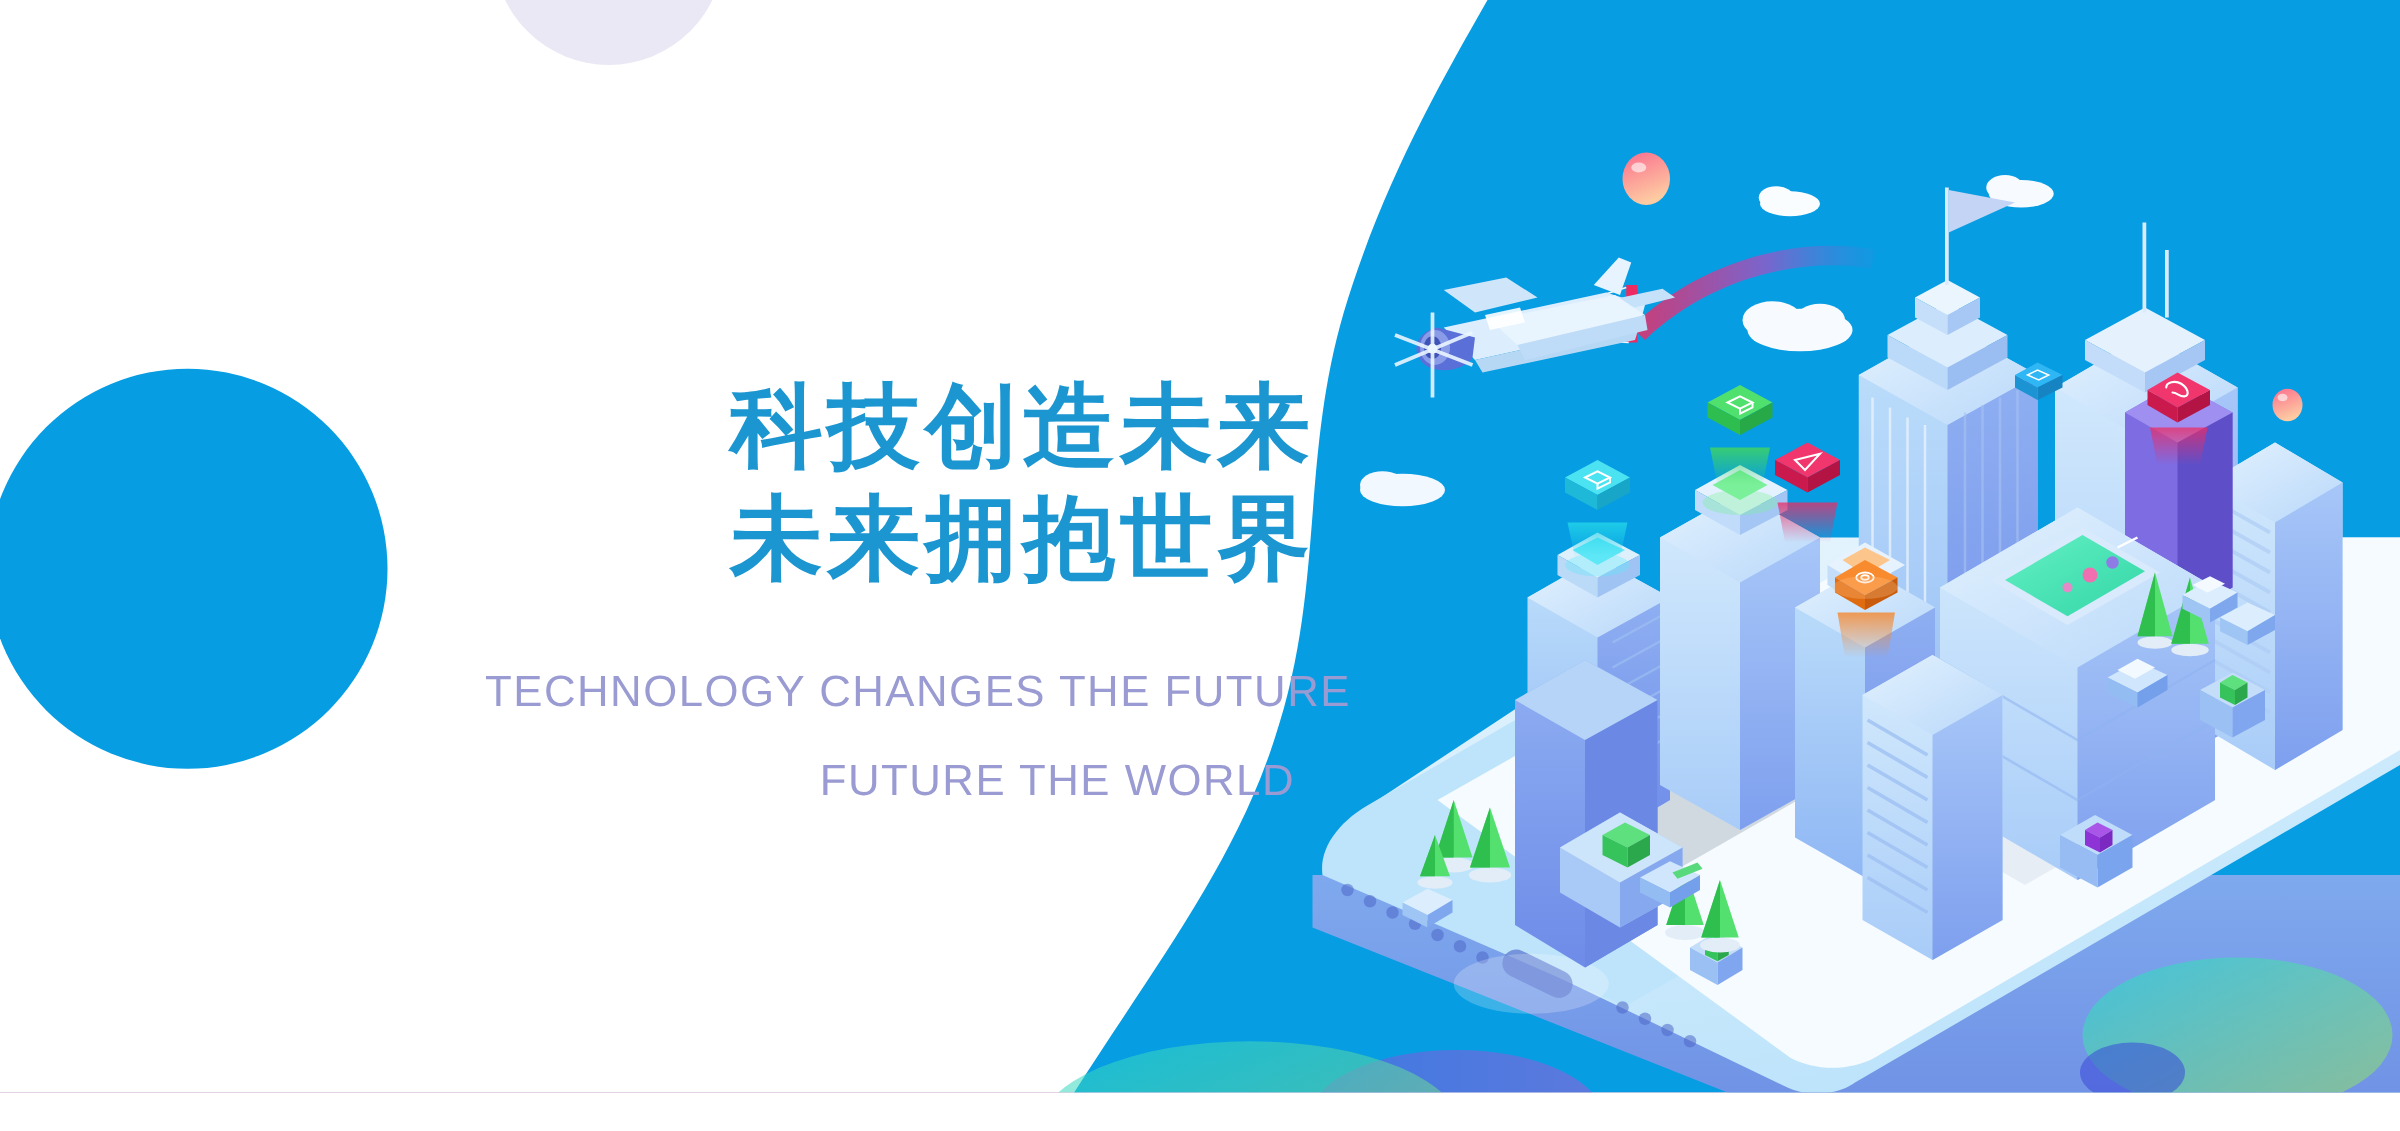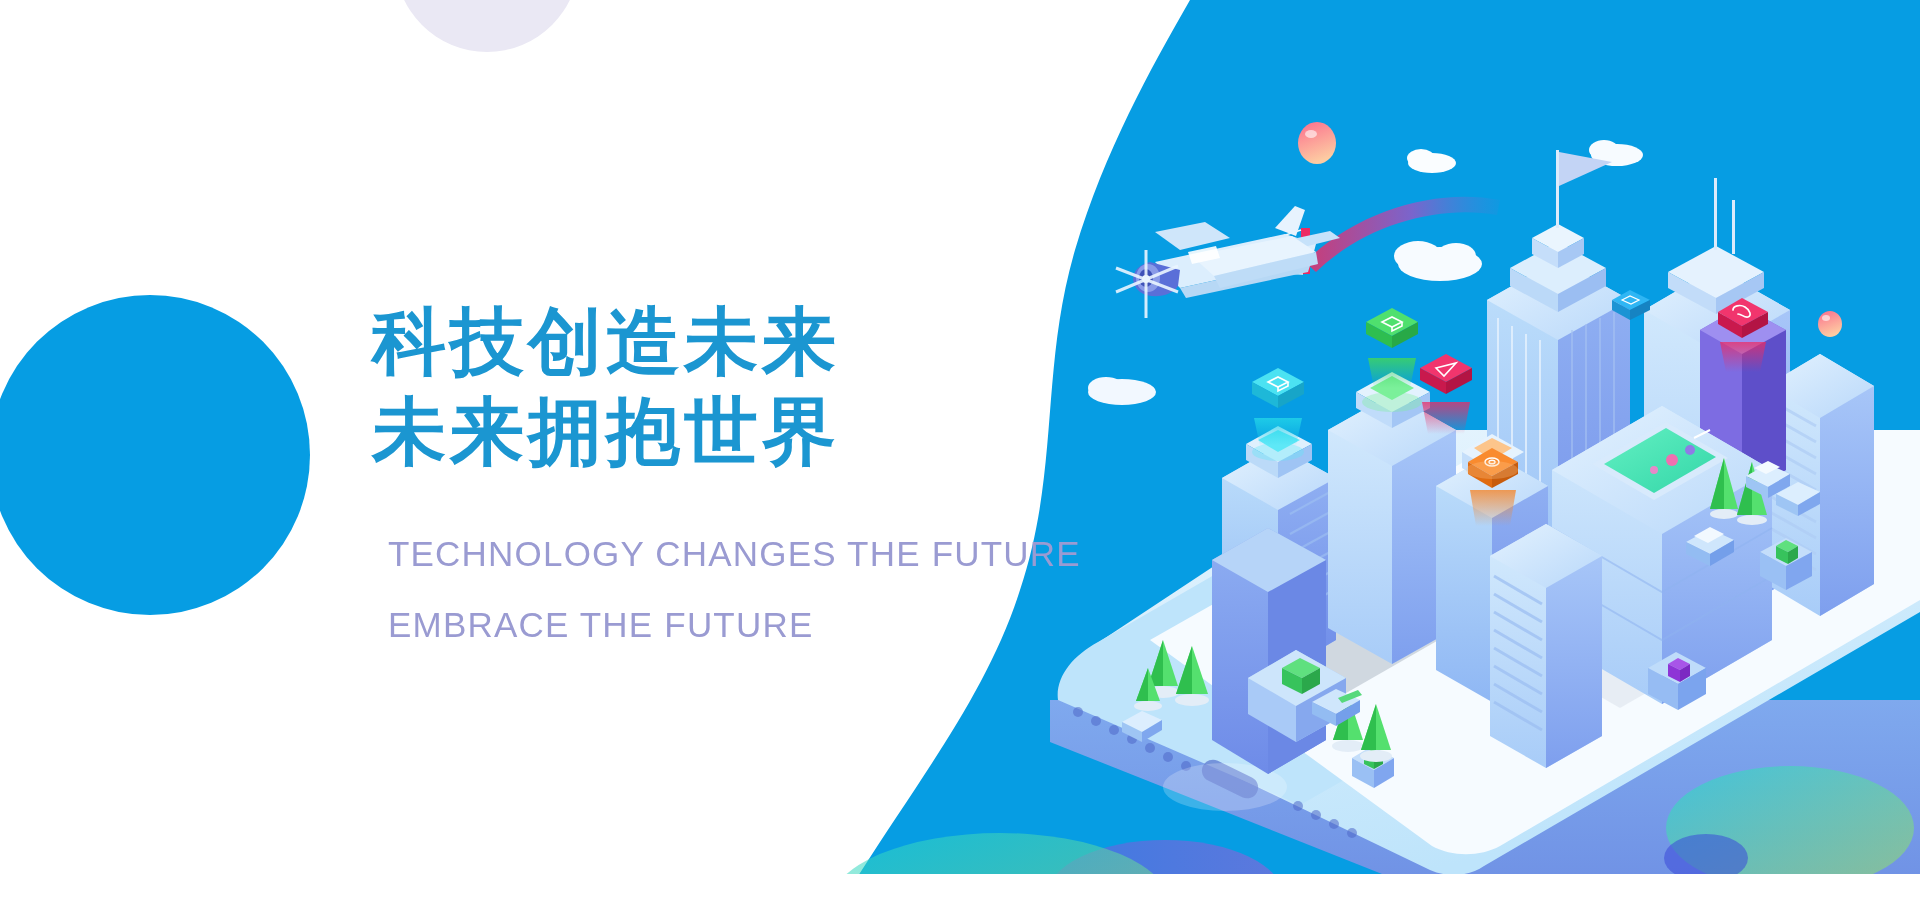--- a/index.html
+++ b/index.html
@@ -3,20 +3,21 @@
 <meta charset="utf-8">
 <style>
   html,body{margin:0;padding:0;background:#fff;}
   *{box-sizing:border-box;}
   .banner{
     position:relative;
     width:1920px;height:874px;
     overflow:hidden;
     background:#701a75;
     font-family:"Liberation Sans","DejaVu Sans",sans-serif;
+    text-align:right;
   }
   .layer{position:absolute;inset:0;}
   svg.layer{display:block;}
   
   .text-block{
     position:absolute;
     left:372px;top:296px;
     width:680px;
     z-index:40;
   }
@@ -635,17 +636,17 @@
       <ellipse cx="1000" cy="905" rx="170" ry="72" fill="url(#gTealEl)" opacity="0.55"></ellipse>
       <ellipse cx="1706" cy="858" rx="42" ry="24" fill="#3A49D8" opacity="0.55"></ellipse>
     </g>
   </svg>
 
   <div class="text-block">
     <h1 class="title-line">科技创造未来</h1>
     <h1 class="title-line">未来拥抱世界</h1>
     <div class="sub-wrap">
       <p class="sub-line">TECHNOLOGY CHANGES THE FUTURE</p>
-      <p class="sub-line">EMBRACE THE FUTURE</p>
+      <p class="sub-line">FUTURE THE WORLD</p>
     </div>
   </div>
 
 </div>
 
 </body></html>

